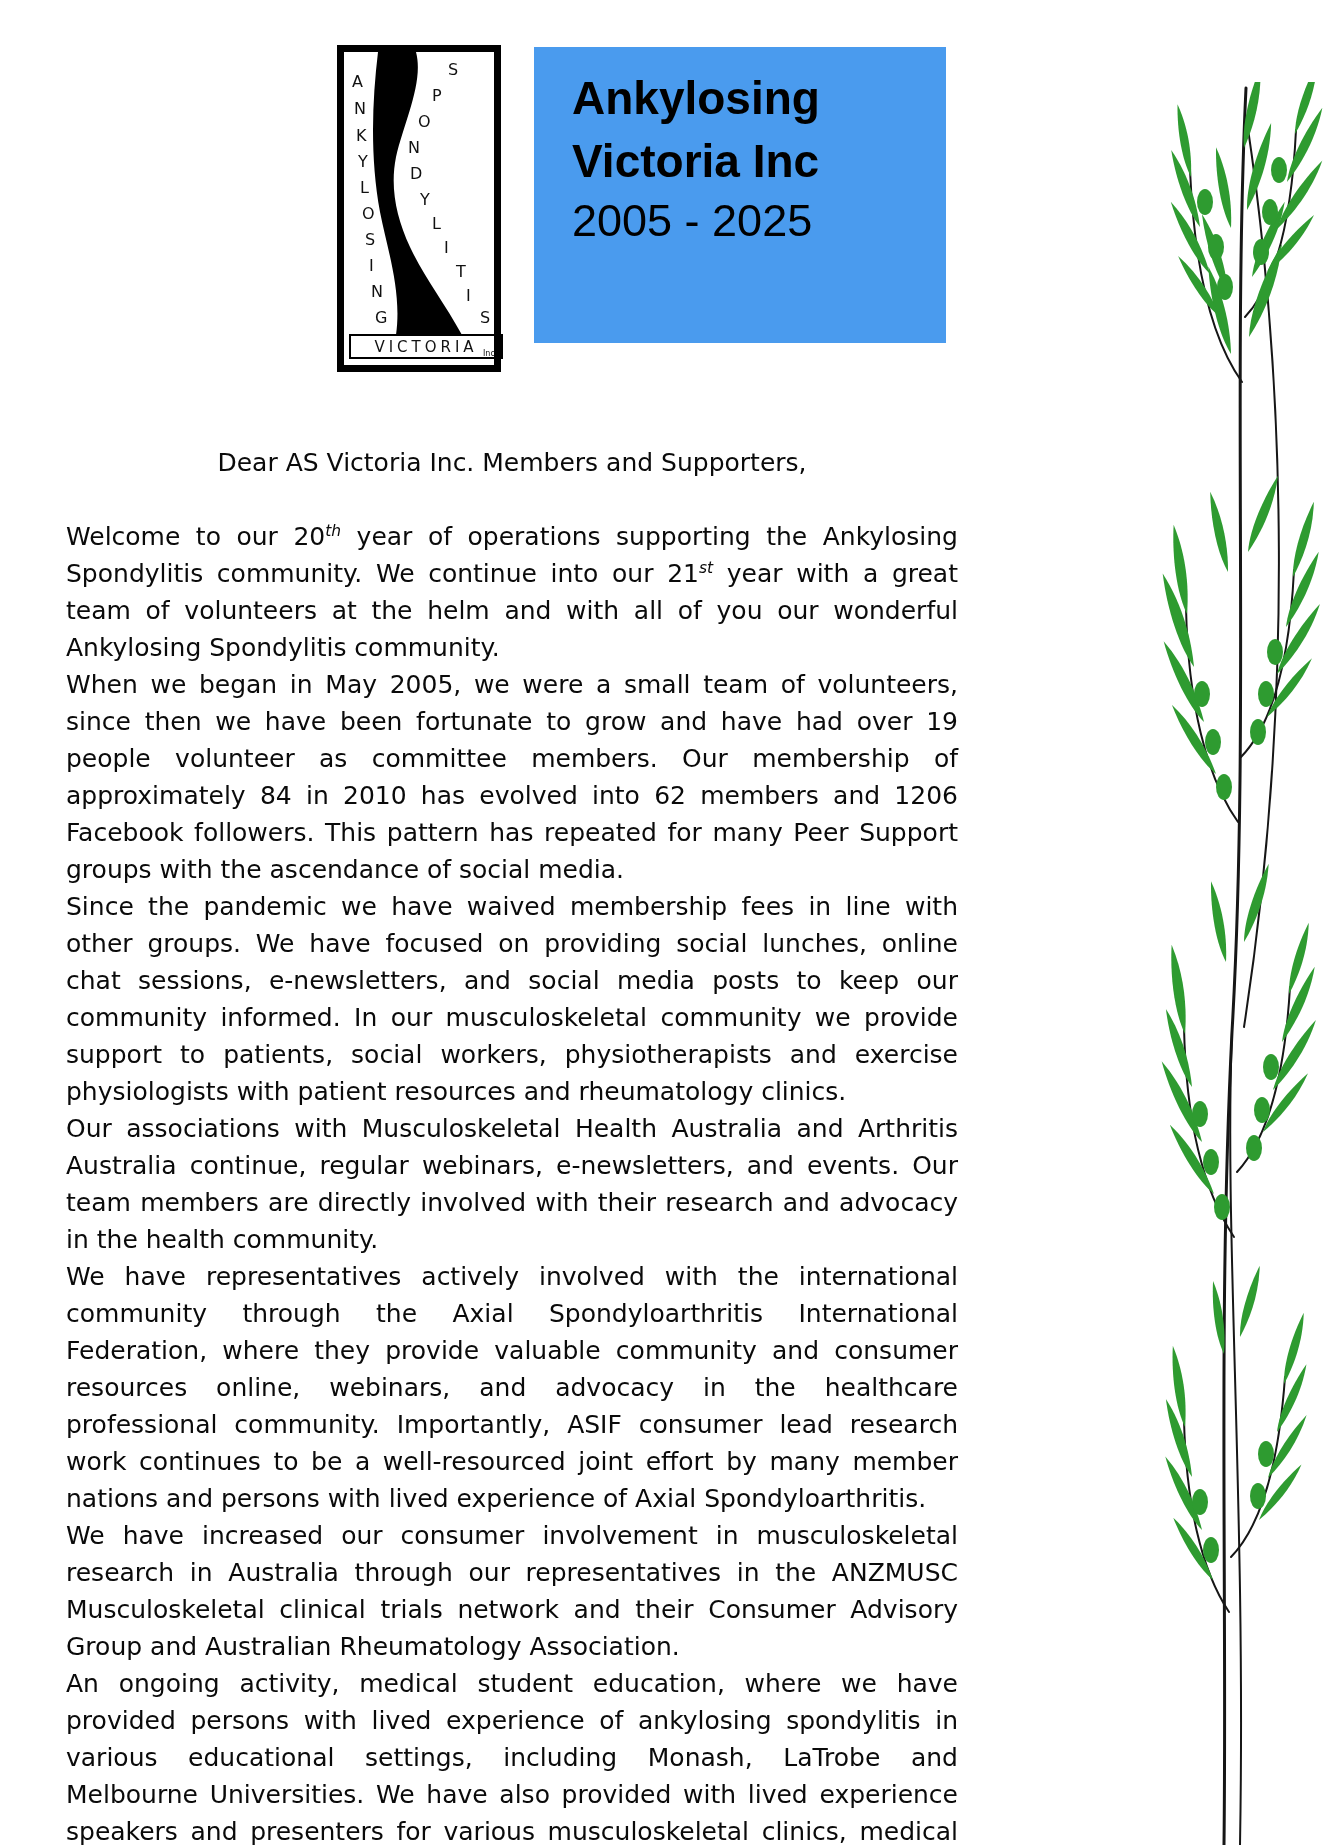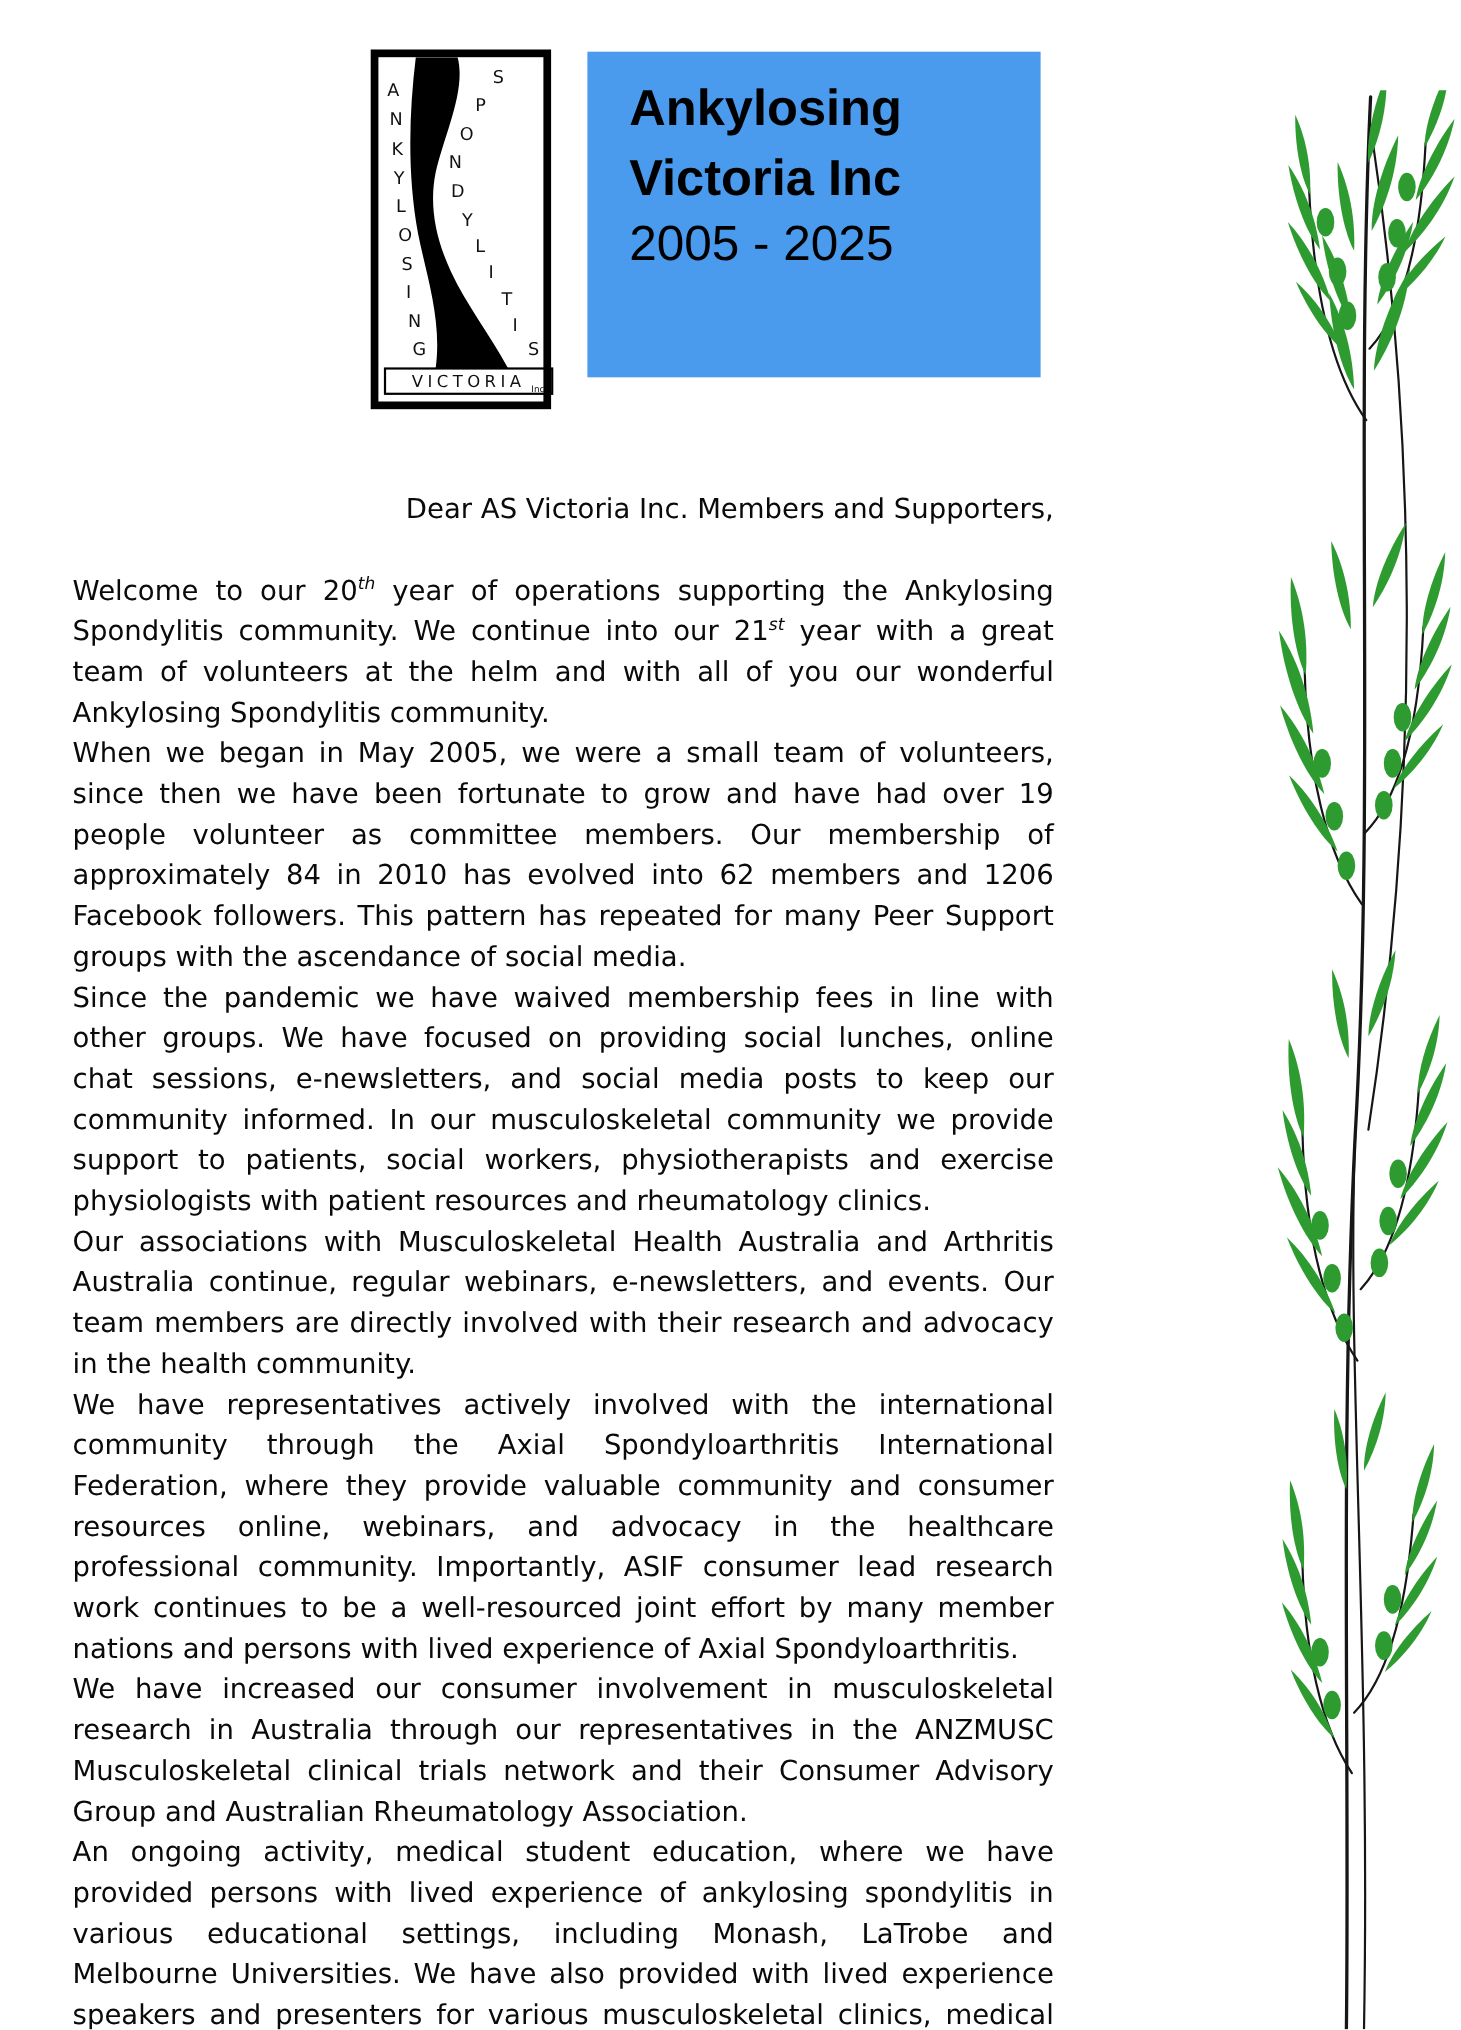--- a/index.html
+++ b/index.html
@@ -23,21 +23,21 @@
           background:var(--brand-blue,#4a9bee);color:#000000;
           font-family:"Liberation Sans",sans-serif;box-sizing:border-box;
           padding:20px 0 0 38px;margin-left:29px;}
   .banner .title-line{font-size:46px;font-weight:700;line-height:63px;}
   .banner .subtitle{font-size:33px;font-weight:400;line-height:44px;margin-top:5px;}
   .banner .years{font-size:45px;font-weight:400;line-height:52px;margin-top:2px;}
 
   
   .letter{position:absolute;left:66px;top:444px;width:892px;
           font-size:25px;line-height:37px;text-align:justify;}
-  .letter .greeting{margin:0 0 37px 0;text-align:right;}
+  .letter .greeting{margin:0 0 37px 0;text-align:center;}
   .letter p{margin:0;}
   .letter sup{font-size:0.62em;line-height:0;vertical-align:super;font-style:italic;}
 
   
   .plant{position:absolute;left:1128px;top:82px;width:200px;height:1763px;}
 </style>
 </head>
 <body>
 
 <div class="page">

